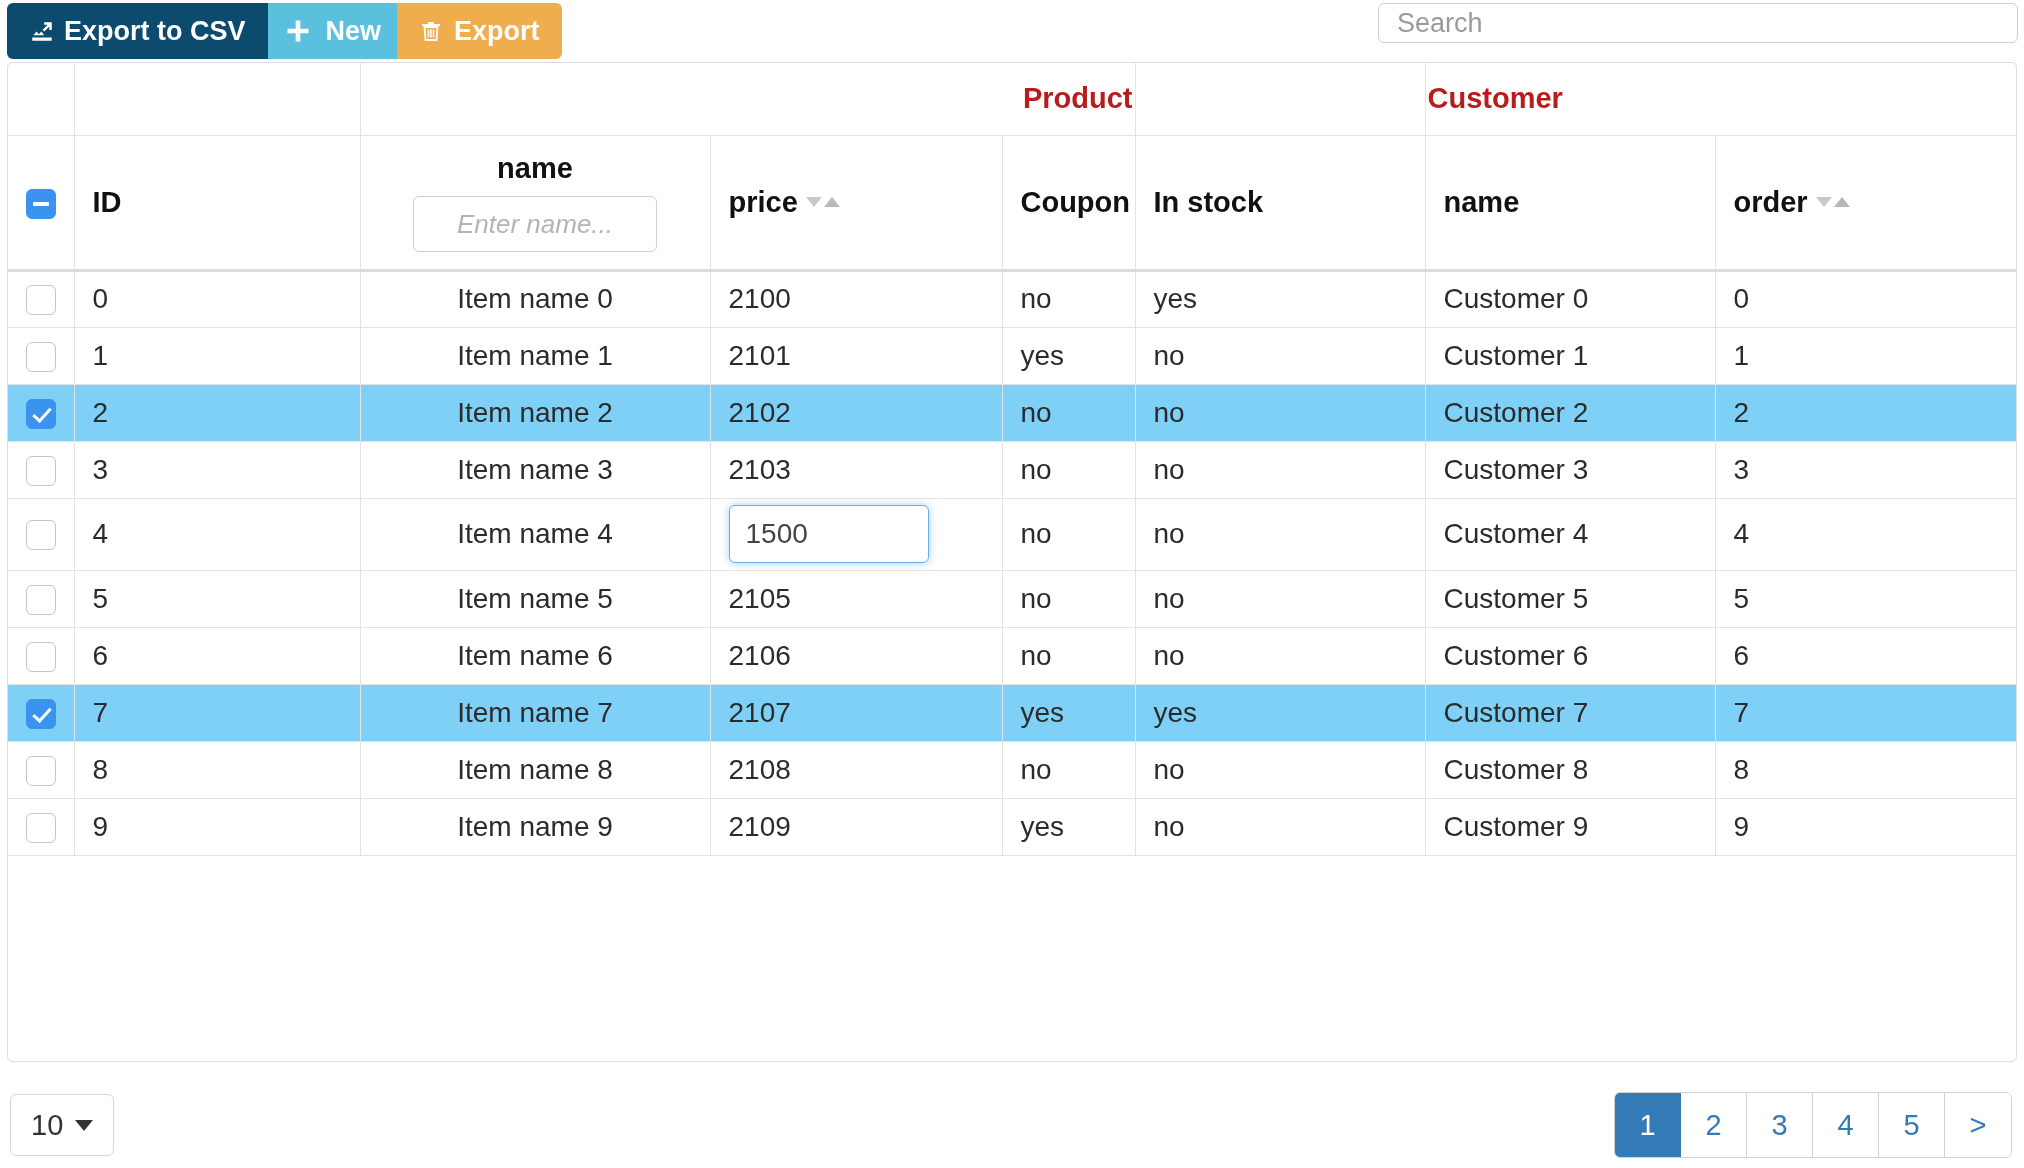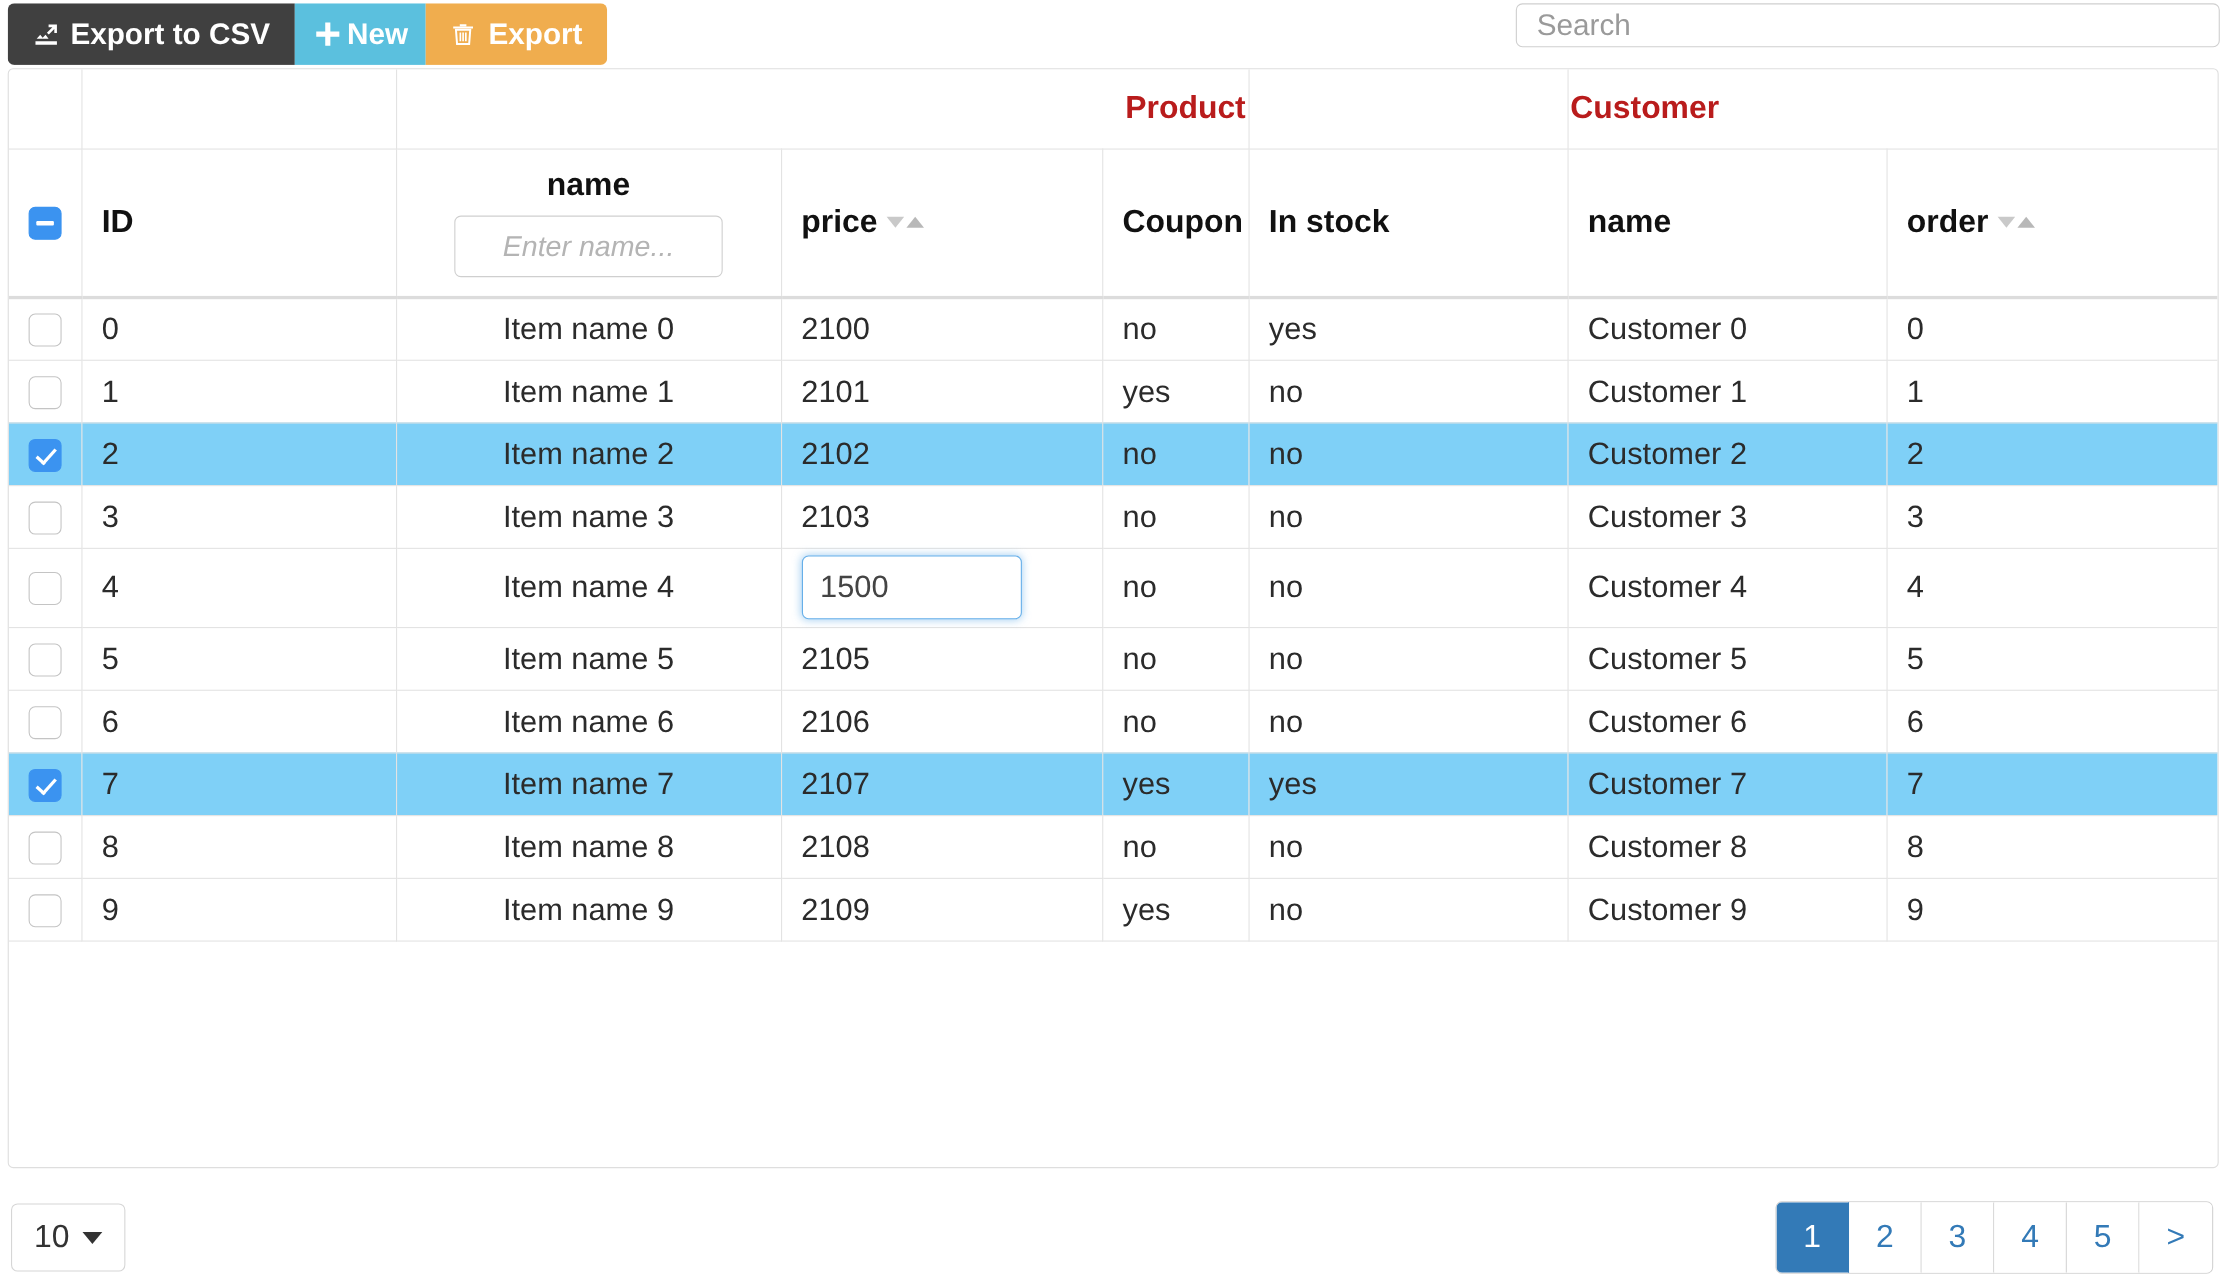--- a/index.html
+++ b/index.html
@@ -23,22 +23,22 @@
   }
   .btn {
     display: flex; align-items: center; gap: 9px;
     padding: 0 22px; height: 56px;
     border: none; outline: none;
     color: #ffffff;
     font-size: 27px; font-weight: bold;
     font-family: "Liberation Sans", sans-serif;
     cursor: pointer; white-space: nowrap;
   }
-  .btn.export { background: #404040; }
-  .btn.new    { background: #5bc0de; padding: 0 16px; gap: 4px; }
+  .btn.export { background: #0c4a6e; }
+  .btn.new    { background: #5bc0de; padding: 0 16px; gap: 14px; }
   .btn.delete { background: #f0ad4e; padding: 0 22px; gap: 11px; }
   .btn svg { display: block; }
 
   .search-wrap { position: absolute; right: 6px; top: 3px; width: 640px; }
   .search-input {
     width: 100%; height: 40px;
     border: 1px solid #cfcfcf; border-radius: 6px;
     padding: 11px 18px;
     font-size: 27px; color: #333;
     font-family: "Liberation Sans", sans-serif;

